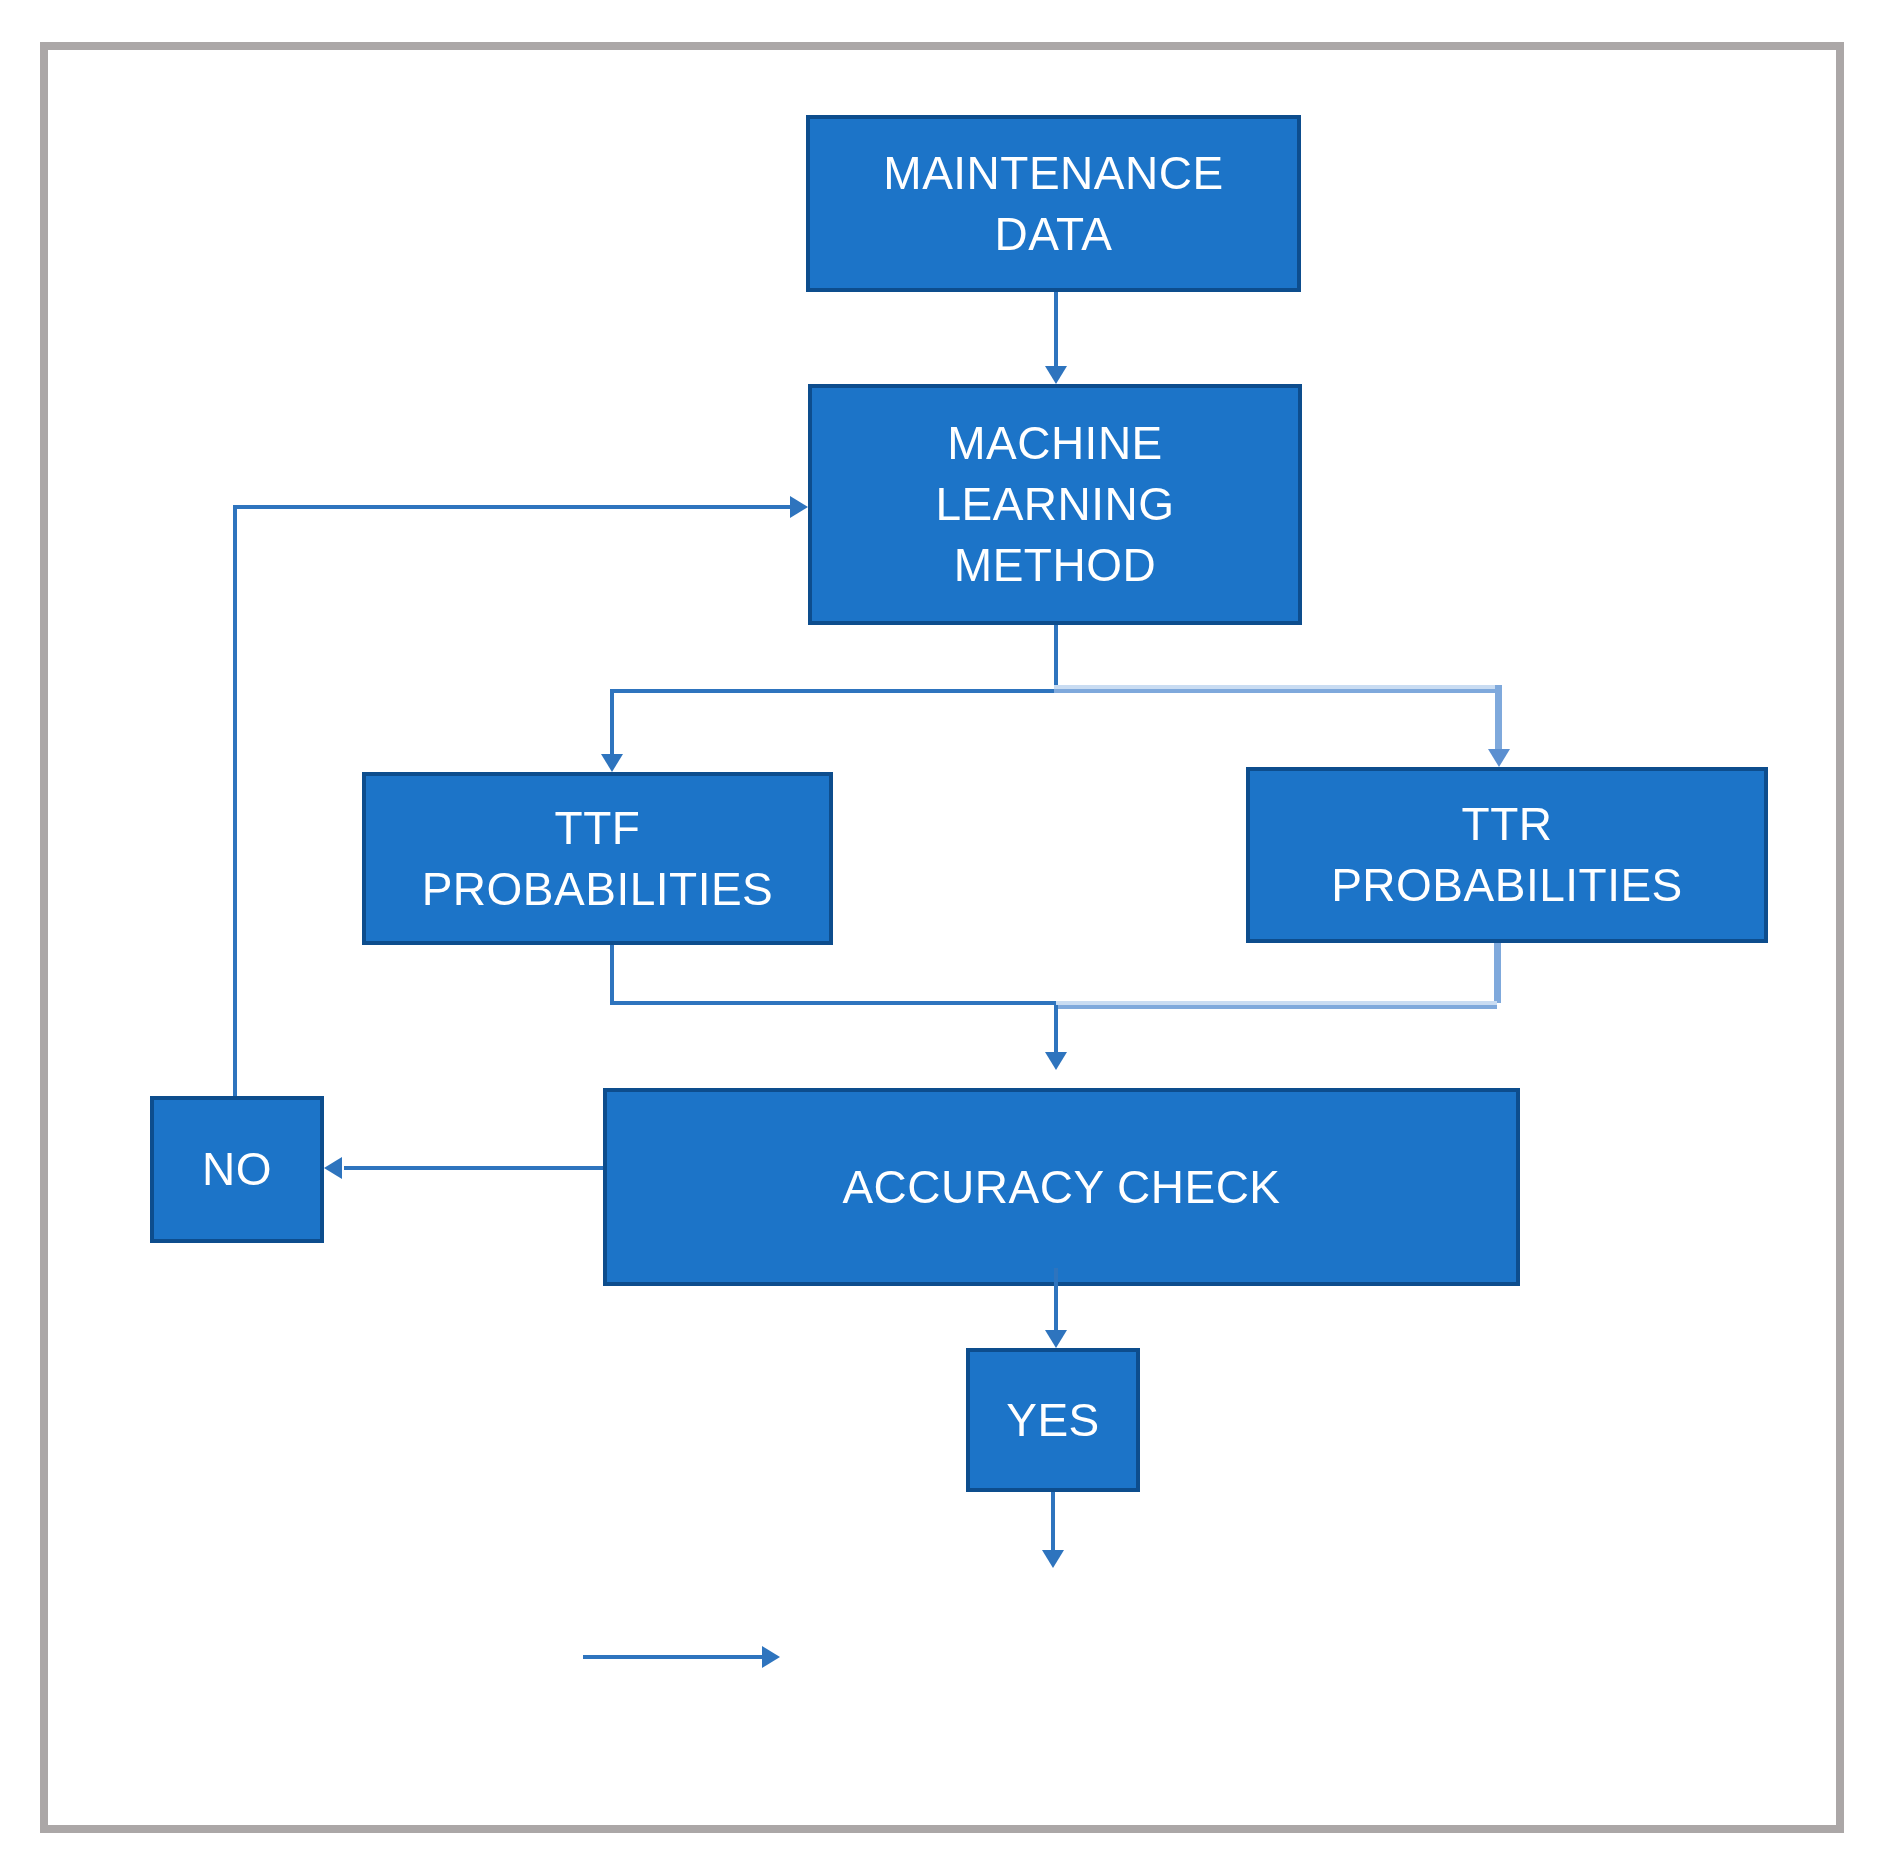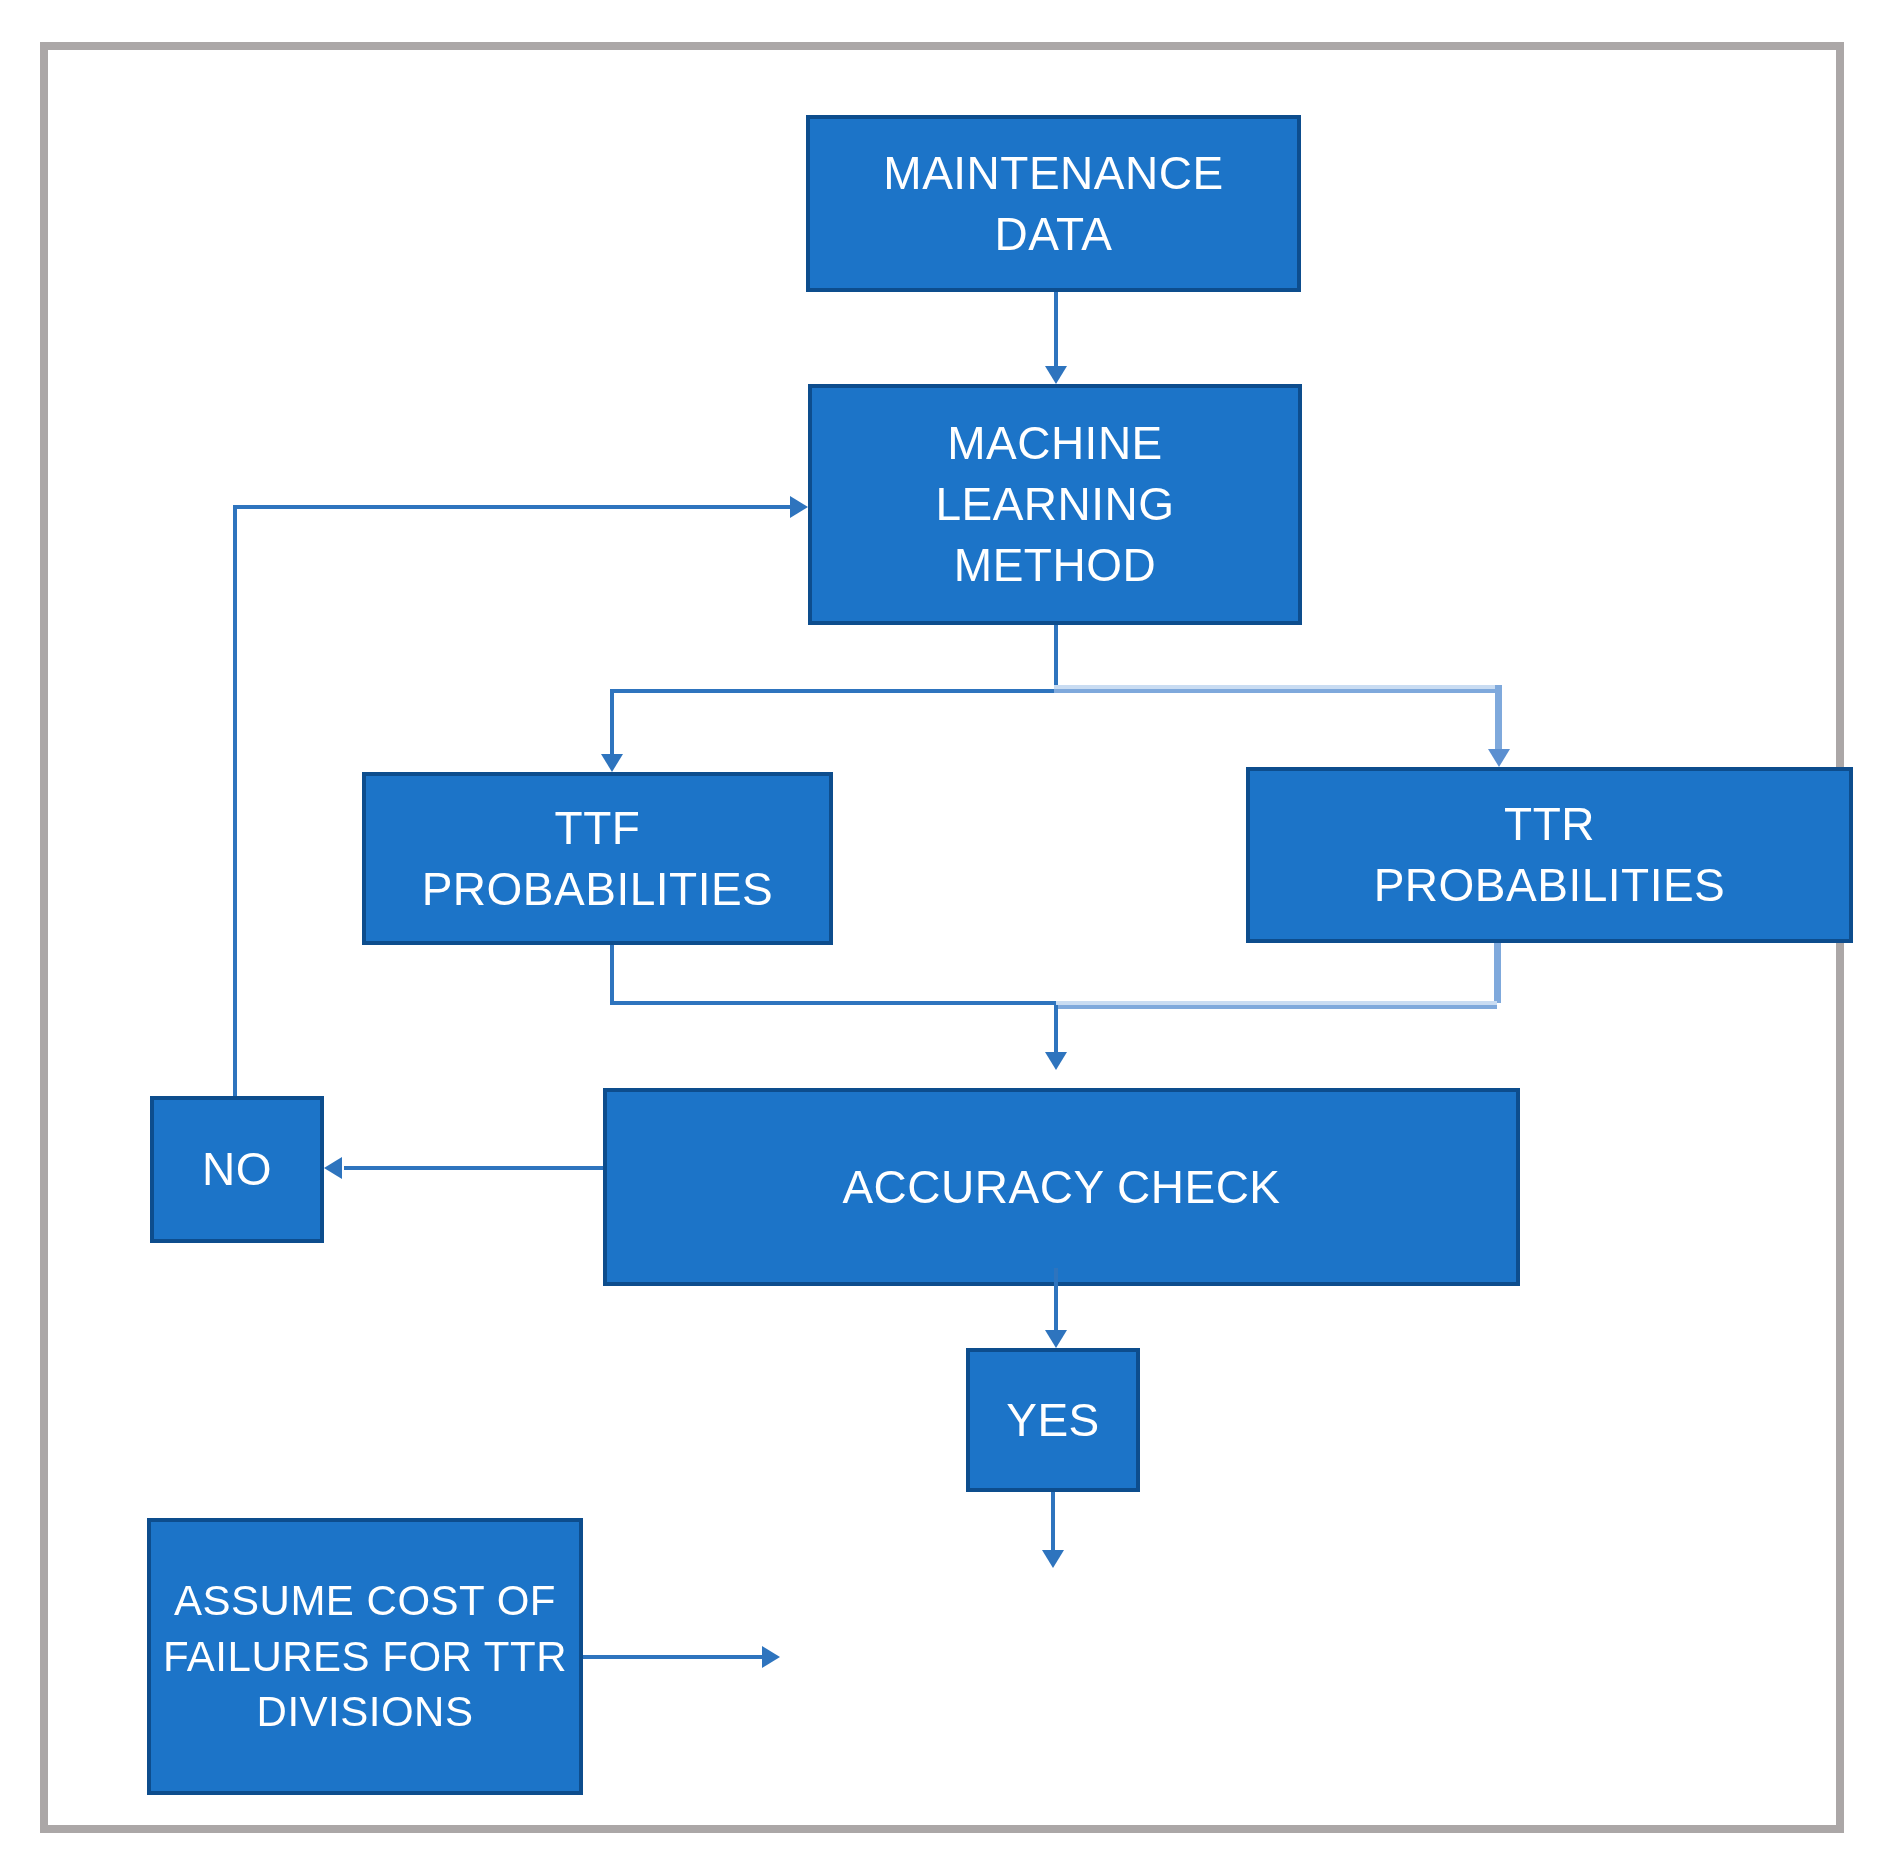--- a/index.html
+++ b/index.html
@@ -30,21 +30,21 @@
   .arr{position:absolute;width:0;height:0;}
   .arr-down{border-left:11px solid transparent;border-right:11px solid transparent;border-top:18px solid var(--connector,#2e74be);}
   .arr-down.light{border-top-color:#5b8fd0;}
   .arr-left{border-top:11px solid transparent;border-bottom:11px solid transparent;border-right:18px solid var(--connector,#2e74be);}
   .arr-right{border-top:11px solid transparent;border-bottom:11px solid transparent;border-left:18px solid var(--connector,#2e74be);}
 
   
   #n-maintenance{left:806px;top:115px;width:495px;height:177px;}
   #n-ml{left:808px;top:384px;width:494px;height:241px;}
   #n-ttf{left:362px;top:772px;width:471px;height:173px;}
-  #n-ttr{left:1246px;top:767px;width:607px;height:176px;align-items:center;}
+  #n-ttr{left:1246px;top:767px;width:522px;height:176px;align-items:center;}
   #n-accuracy{left:603px;top:1070px;width:917px;height:198px;margin-top:18px;}
   #n-no{left:150px;top:1096px;width:174px;height:147px;}
   #n-yes{left:966px;top:1348px;width:174px;height:144px;}
   #n-assume{left:147px;top:1518px;width:436px;height:277px;}
   #n-predicted{left:780px;top:1568px;width:523px;height:175px;}
 </style>
 </head>
 <body>
 
 <div id="canvas">
@@ -69,25 +69,20 @@
   </div>
   <div class="node" id="n-accuracy">
     <span class="node-label">ACCURACY CHECK</span>
   </div>
   <div class="node" id="n-no">
     <span class="node-label">NO</span>
   </div>
   <div class="node" id="n-yes">
     <span class="node-label">YES</span>
   </div>
-  <div class="node" id="n-assume">
-    <span class="node-label small">ASSUME COST OF
-FAILURES FOR TTR
-DIVISIONS</span>
-  </div>
 
   <div class="line" style="left:1054px;top:292px;width:4px;height:74px;"></div>
   <div class="arr arr-down" style="left:1045px;top:366px;"></div>
 
   <div class="line" style="left:1054px;top:625px;width:4px;height:66px;"></div>
   <div class="line" style="left:610px;top:689px;width:446px;height:4px;"></div>
   <div class="line" style="left:610px;top:689px;width:4px;height:65px;"></div>
   <div class="arr arr-down" style="left:601px;top:754px;"></div>
   <div class="line light-h" style="left:1054px;top:685px;width:445px;height:8px;"></div>
   <div class="line light-v" style="left:1495px;top:685px;width:7px;height:64px;"></div>

